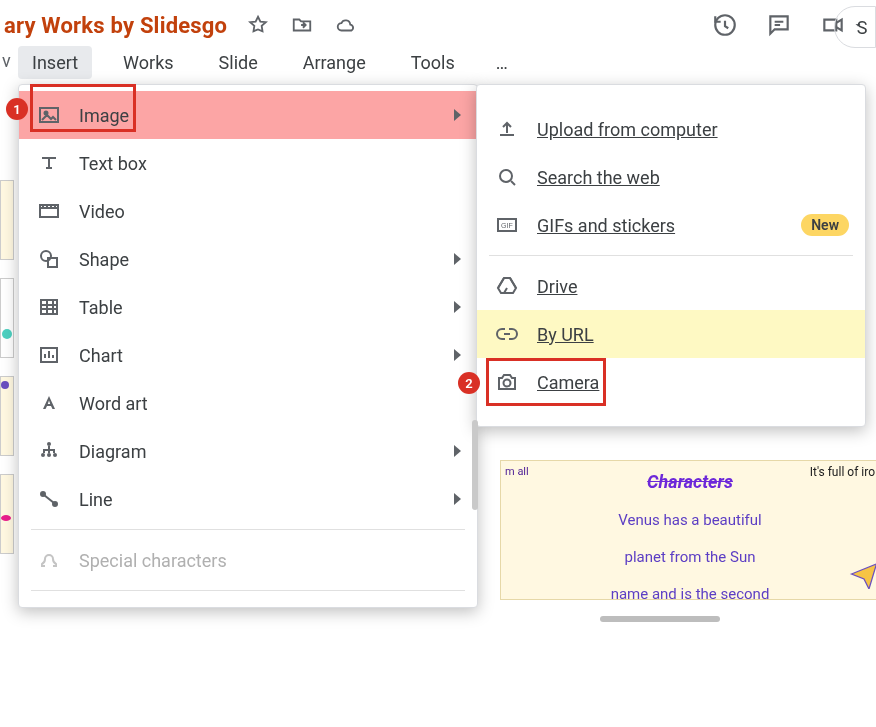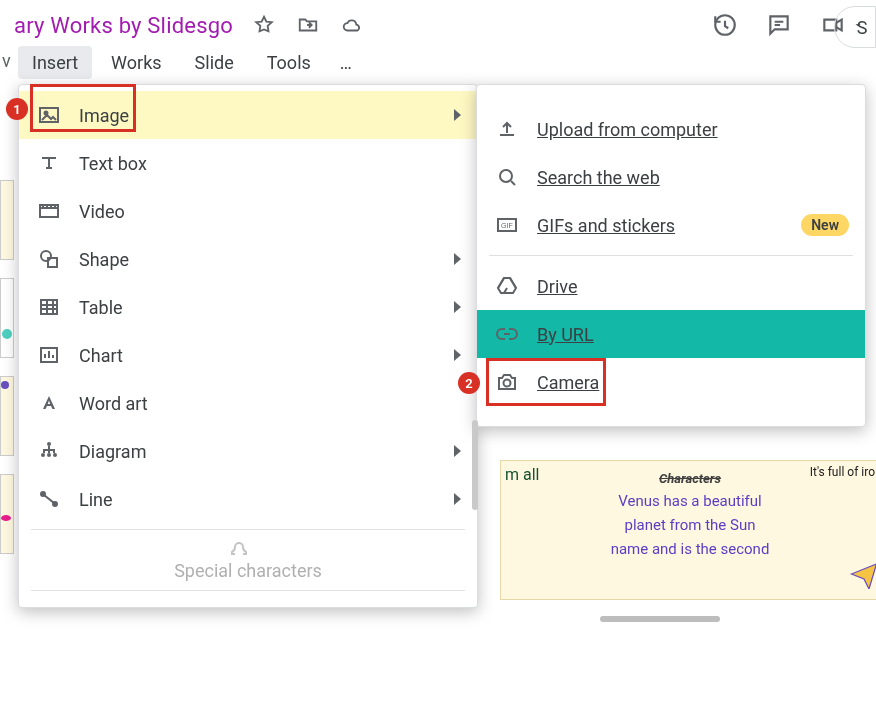--- a/index.html
+++ b/index.html
@@ -17,44 +17,45 @@
   
   .doc-title-row {
     position: absolute;
     top: 10px; left: 0; right:0;
     display: flex;
     align-items: center;
     height: 30px;
   }
   .doc-title {
     font-size: 22px;
-    color: #a21caf;
-    padding-left: 14px;
+    color: #c2410c;
+    padding-left: 4px;
     letter-spacing: 0.2px;
+    font-weight: bold;
   }
   .title-icons { display:flex; gap:22px; margin-left:20px; }
   .title-icons .ic { width:22px; height:22px; color:#5f6368; }
 
   .right-icons {
     position:absolute; right:12px; top:12px;
     display:flex; align-items:center; gap:28px;
   }
   .right-icons .ic { width:26px; height:26px; color:#5f6368; }
   .share-circle {
     width:42px; height:42px; border-radius:21px 0 0 21px;
     border:1px solid #dadce0; display:flex; align-items:center; justify-content:center;
     font-size:18px; color:#3c4043;
     position:absolute; right:0; top:6px; padding-left:14px;
   }
 
   
   .menubar {
     position:absolute;
     top:46px; left:18px;
-    display:flex; align-items:flex-start; gap:5px;
+    display:flex; align-items:flex-start; gap:17px;
     font-size:18px;
     color:#3c4043;
   }
   .menubar .menu-item {
     padding:6px 14px;
     border-radius:4px;
   }
   .menubar .menu-item.active {
     background:#e8eaed;
   }
@@ -72,27 +73,27 @@
     padding:6px 0 10px 0;
   }
   .mi-row {
     display:flex; align-items:center;
     height:48px;
     padding:0 18px;
     font-size:18px;
     color:#3c4043;
     position:relative;
   }
-  .mi-row.hovered { background:#fef9c3; }
+  .mi-row.hovered { background:#fca5a5; }
   .mi-row .mi-icon { width:24px; height:24px; color:#5f6368; margin-right:18px; flex:0 0 24px;}
   .mi-row .mi-arrow {
     position:absolute; right:16px; top:50%; transform:translateY(-50%);
     width:0;height:0;border-top:6px solid transparent;border-bottom:6px solid transparent;border-left:7px solid #5f6368;
   }
-  .mi-row.disabled { color:#b0b0b0;flex-direction:column; }
+  .mi-row.disabled { color:#b0b0b0; }
   .mi-row.disabled .mi-icon { color:#c4c4c4; }
   .menu-sep { height:1px; background:#e0e0e0; margin:6px 12px; }
 
   .callout-red {
     position:absolute; border:3px solid #d93025; pointer-events:none;
   }
   .callout-badge {
     position:absolute; width:22px; height:22px; border-radius:50%;
     background:#d93025; color:#fff; font-size:13px; font-weight:600;
     display:flex; align-items:center; justify-content:center;
@@ -111,53 +112,53 @@
     text-decoration:underline;
   }
   .sub-row {
     display:flex; align-items:center;
     height:48px;
     padding:0 18px;
     font-size:18px;
     color:#3c4043;
     position:relative;
   }
-  .sub-row.hovered { background:#14b8a6; }
+  .sub-row.hovered { background:#fef9c3; }
   .sub-row .mi-icon { width:24px; height:24px; color:#5f6368; margin-right:18px; flex:0 0 24px;}
   .new-badge {
     position:absolute; right:16px; top:50%; transform:translateY(-50%);
     background:#fdd663; color:#3c4043; padding:3px 10px; border-radius:14px;
     font-size:14px; font-weight:600;
   }
 
   
   .canvas-peek {
     position:absolute;
     left:500px; top:460px;
     width:380px; height:140px;
     background:#fff8e1;
     border:1px solid #e6d8a8;
     font-size:15px;
     color:#5c3ec4;
     padding:10px;
     overflow:hidden;
   }
   .canvas-peek .purple-title {
-    color:#404040; font-weight:700; font-style:italic;
-    text-align:center; font-size:13px;
+    color:#6d28d9; font-weight:700; font-style:italic;
+    text-align:center; font-size:18px;
     text-decoration: line-through;
   }
   .canvas-peek .purple-sub {
-    color:#5c3ec4; text-align:center; margin-top:6px;
+    color:#5c3ec4; text-align:center; margin-top:19px;
   }
   .canvas-peek .corner-right {
     position:absolute; right:4px; top:4px; font-size:12px; color:#202020;
   }
   .canvas-peek .left-cut {
-    position:absolute; left:4px; top:4px; font-size:16px; color:#14532d;
+    position:absolute; left:4px; top:4px; font-size:11px; color:#4c1d95;
   }
   .canvas-peek .paper-plane {
     position:absolute; right:0; bottom:10px; width:30px; height:30px;
   }
   .canvas-scroll-hint {
     position:absolute; left:600px; top:616px; width:120px; height:6px;
     background:#bdbdbd; border-radius:3px;
   }
 
   
@@ -227,20 +228,21 @@
 </div>
 <div class="share-circle">
   <span>S</span>
 </div>
 
 <span class="truncated-v" style="position:absolute;left:2px;top:50px;">v</span>
 <div class="menubar">
   <div class="menu-item active">Insert</div>
   <div class="menu-item">Works</div>
   <div class="menu-item">Slide</div>
+  <div class="menu-item">Arrange</div>
   <div class="menu-item">Tools</div>
   <div class="menu-item overflow">…</div>
 </div>
 
 <div class="thumb-col">
   <div class="thumb-box"></div>
   <div class="thumb-box" style="background:#fff;">
     <span class="dot" style="left:1px;top:50px;width:10px;height:10px;background:#4dd0c0;"></span>
   </div>
   <div class="thumb-box">

